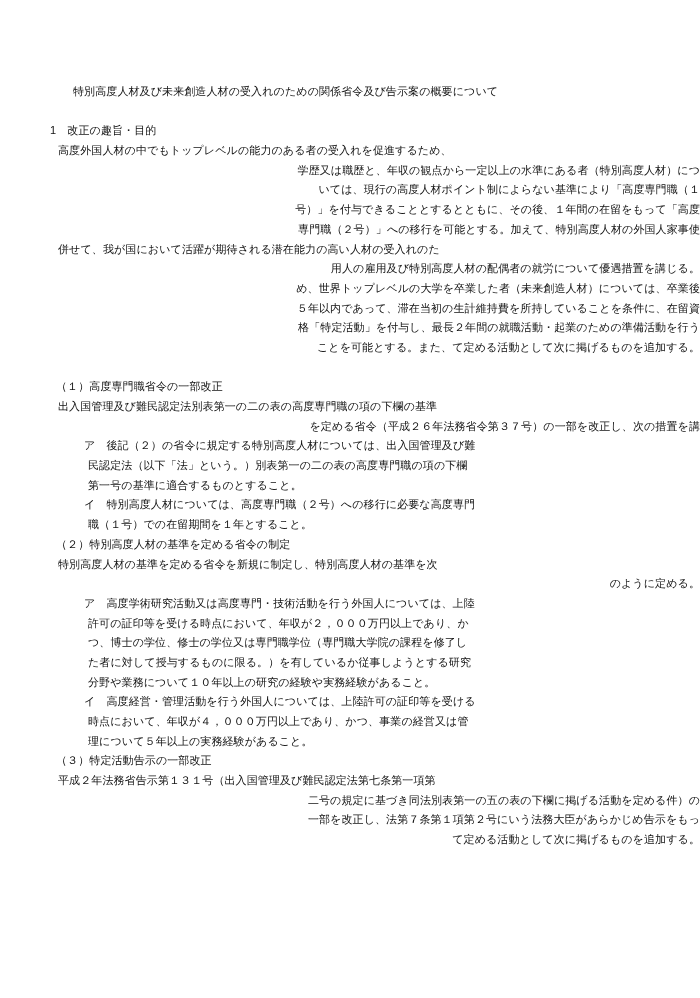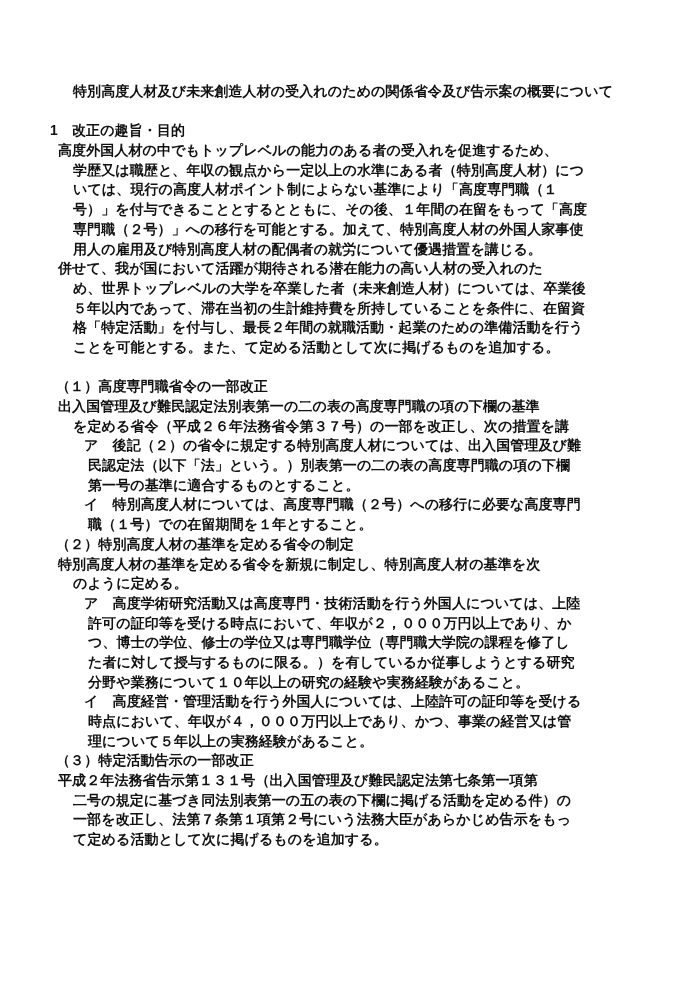--- a/index.html
+++ b/index.html
@@ -15,52 +15,52 @@
     color: #111111;
   }
   .page {
     width: 700px;
     height: 998px;
     background: #ffffff;
     box-sizing: border-box;
     padding-top: 82px;
   }
   .ln {
-    font-size: 14px;
+    font-size: 11px;
     line-height: 19.7px;
     height: 19.7px;
     white-space: pre;
     letter-spacing: 0.1px;
-    font-weight: 700;
+    font-weight: 400;
   }
   
   .i-title { padding-left: 73px; }  
   .i-h     { padding-left: 50px; }  
   .i-k     { padding-left: 56px; }  
   .i-p     { padding-left: 58px; }  
-  .i-c     { padding-left: 73px; }  
+  .i-c     { padding-left: 73px; text-align: right; }  
   .i-a     { padding-left: 84px; }  
   .i-c2    { padding-left: 88px; }  
   .i-blank { }                      
 </style>
 </head>
 <body>
 
 <div class="page">
   <div class="ln i-title">特別高度人材及び未来創造人材の受入れのための関係省令及び告示案の概要について</div>
   <div>
       <div class="ln i-blank">&nbsp;</div>
       <div class="ln i-h">1　改正の趣旨・目的</div>
       <div class="ln i-p">高度外国人材の中でもトップレベルの能力のある者の受入れを促進するため、</div>
       <div class="ln i-c">学歴又は職歴と、年収の観点から一定以上の水準にある者（特別高度人材）につ</div>
       <div class="ln i-c">いては、現行の高度人材ポイント制によらない基準により「高度専門職（１</div>
       <div class="ln i-c">号）」を付与できることとするとともに、その後、１年間の在留をもって「高度</div>
       <div class="ln i-c">専門職（２号）」への移行を可能とする。加えて、特別高度人材の外国人家事使</div>
+      <div class="ln i-p">併せて、我が国において活躍が期待される潜在能力の高い人材の受入れのた</div>
       <div class="ln i-c">用人の雇用及び特別高度人材の配偶者の就労について優遇措置を講じる。</div>
-      <div class="ln i-p">併せて、我が国において活躍が期待される潜在能力の高い人材の受入れのた</div>
       <div class="ln i-c">め、世界トップレベルの大学を卒業した者（未来創造人材）については、卒業後</div>
       <div class="ln i-c">５年以内であって、滞在当初の生計維持費を所持していることを条件に、在留資</div>
       <div class="ln i-c">格「特定活動」を付与し、最長２年間の就職活動・起業のための準備活動を行う</div>
       <div class="ln i-c">ことを可能とする。また、て定める活動として次に掲げるものを追加する。</div>
       <div class="ln i-blank">&nbsp;</div>
       <div class="ln i-k">（１）高度専門職省令の一部改正</div>
       <div class="ln i-p">出入国管理及び難民認定法別表第一の二の表の高度専門職の項の下欄の基準</div>
       <div class="ln i-c">を定める省令（平成２６年法務省令第３７号）の一部を改正し、次の措置を講</div>
       <div class="ln i-a">ア　後記（２）の省令に規定する特別高度人材については、出入国管理及び難</div>
       <div class="ln i-c2">民認定法（以下「法」という。）別表第一の二の表の高度専門職の項の下欄</div>

